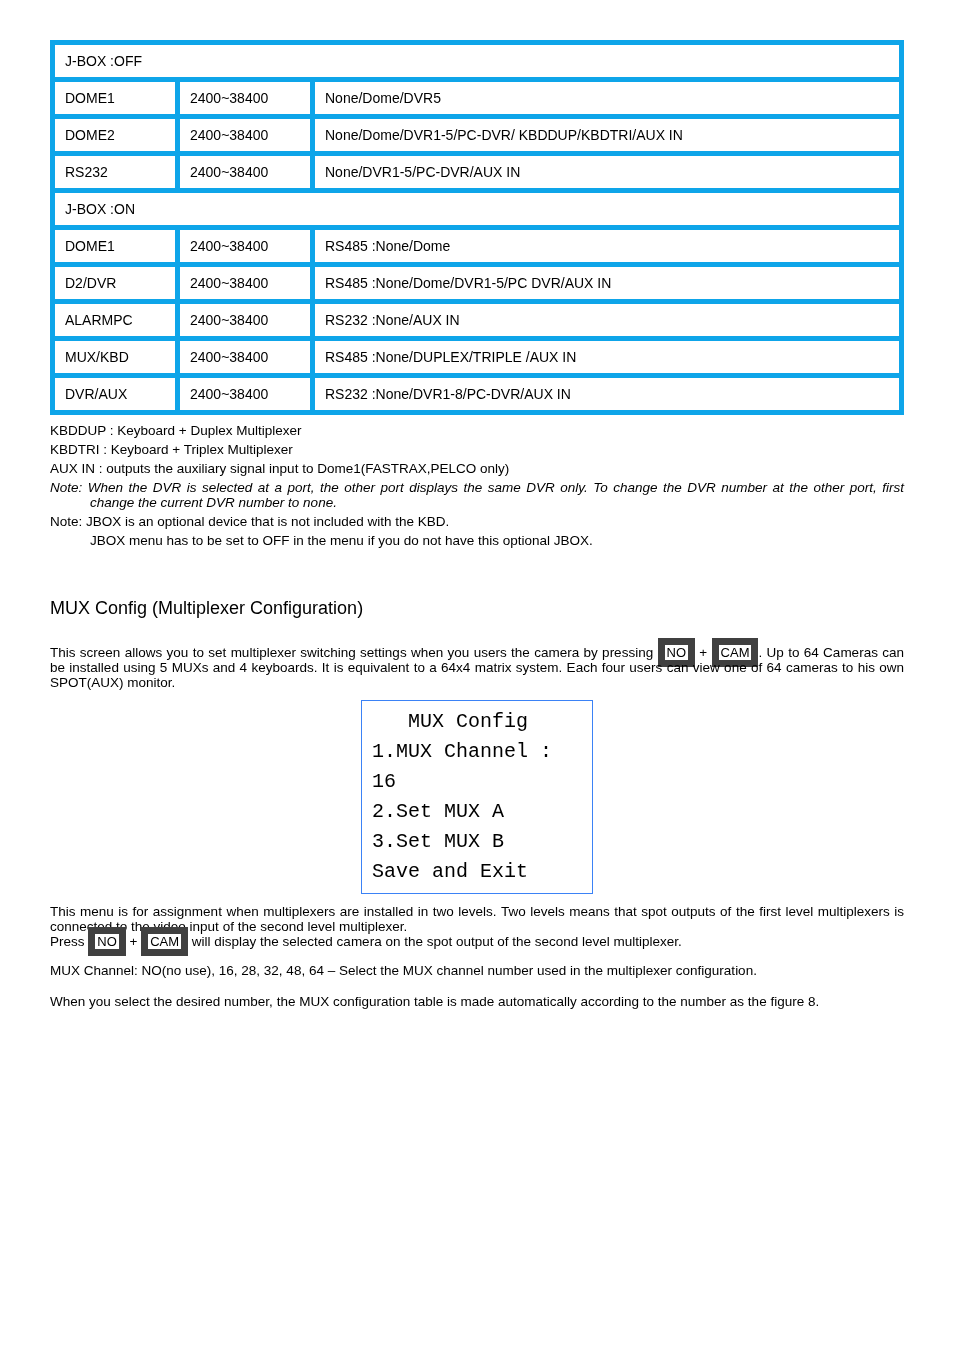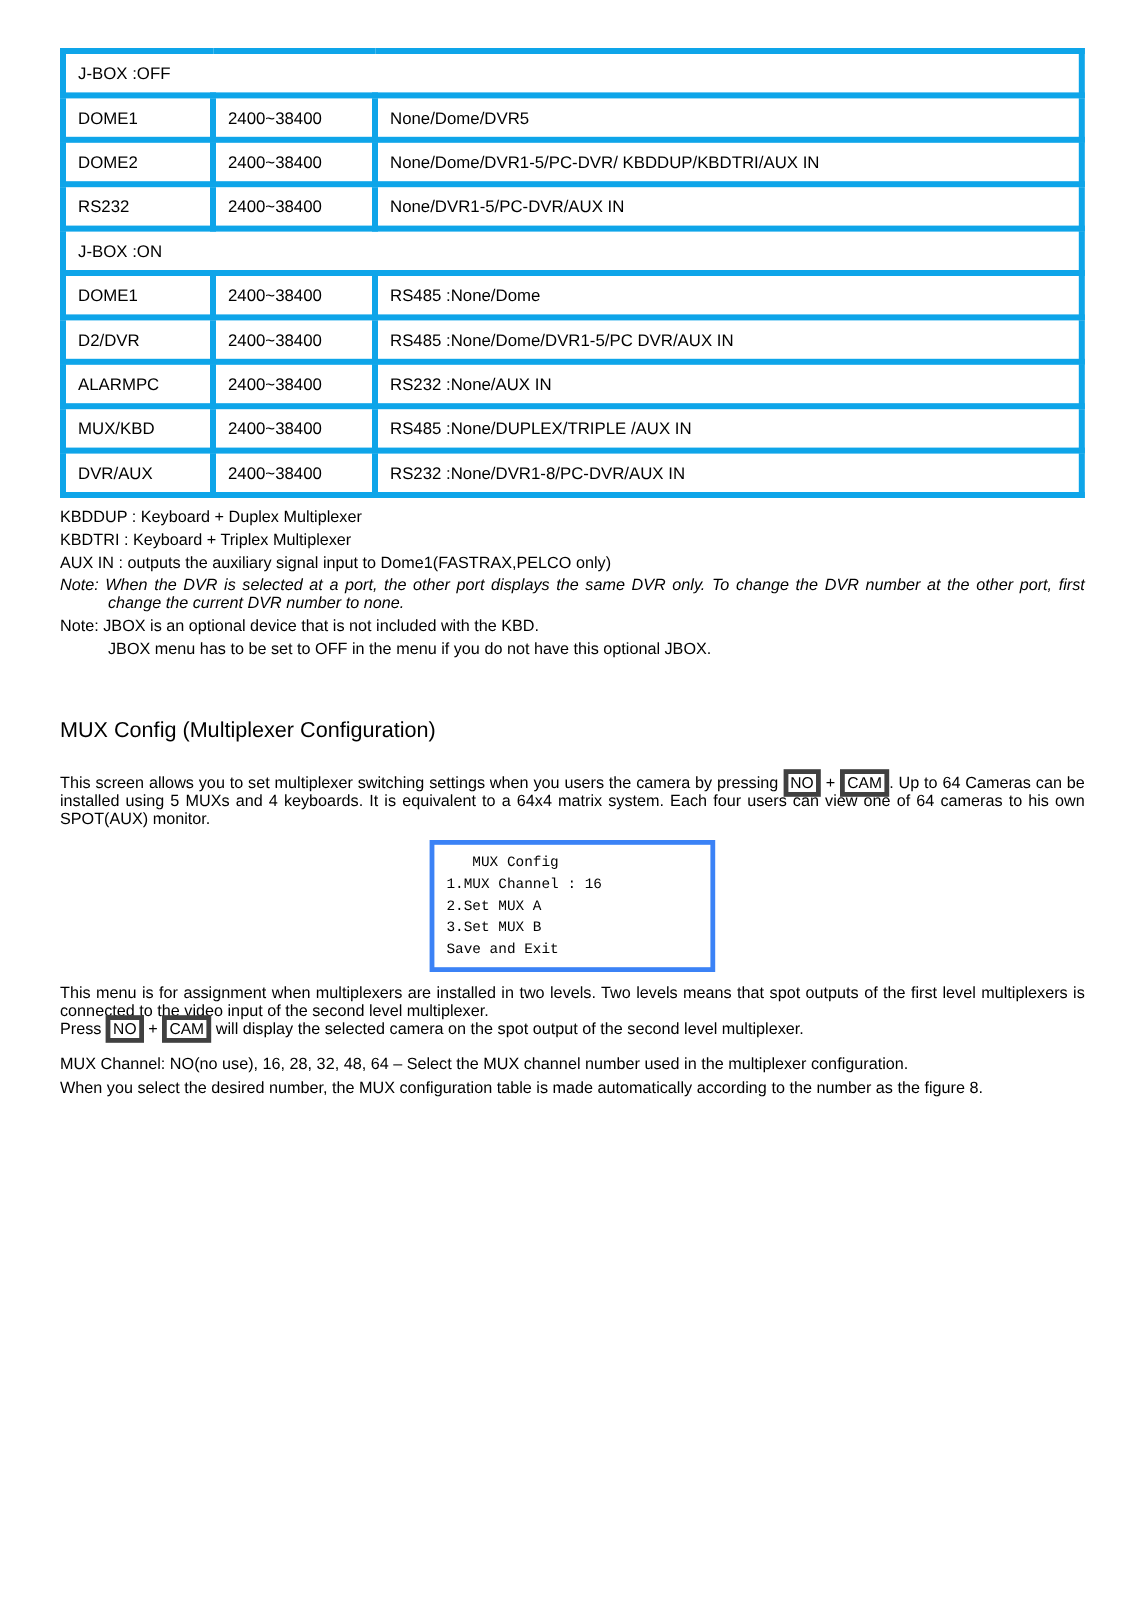--- a/index.html
+++ b/index.html
@@ -37,31 +37,31 @@
   .justify {
     text-align: justify;
   }
   h2.section {
     font-size: 18px;
     font-weight: normal;
     margin-top: 50px;
     margin-bottom: 26px;
   }
   .boxed-key {
-    border: 4px solid #404040;
+    border: 7px solid #404040;
     padding: 0 2px;
     font-size: 13px;
   }
   .config-box {
-    border: 4px solid #3b82f6;
+    border: 1px solid #3b82f6;
     width: 210px;
     margin: 10px auto;
     padding: 6px 10px;
     font-family: "Courier New", monospace;
-    font-size: 12px;
+    font-size: 20px;
     line-height: 1.5;
   }
   .para {
     margin: 6px 0;
     font-size: 13.5px;
     text-align: justify;
   }
 </style>
 </head>
 <body>
@@ -139,13 +139,13 @@
   <div>3.Set MUX B</div>
   <div>Save and Exit</div>
 </div>
 
 <p class="para" style="margin-bottom:0;">This menu is for assignment when multiplexers are installed in two levels. Two levels means that spot outputs of the first level multiplexers is connected to the video input of the second level multiplexer.</p>
 <p class="para" style="margin-top:0;">
   <span>Press </span><span class="boxed-key">NO</span><span> + </span><span class="boxed-key">CAM</span><span> will display the selected camera on the spot output of the second level multiplexer.</span>
 </p>
 
 <p class="para" style="margin-top:14px; margin-bottom:0;">MUX Channel: NO(no use), 16, 28, 32, 48, 64 – Select the MUX channel number used in the multiplexer configuration.</p>
-<p class="para" style="margin-top:5px;">When you select the desired number, the MUX configuration table is made automatically according to the number as the figure 8.</p>
+<p class="para" style="margin-top:16px;">When you select the desired number, the MUX configuration table is made automatically according to the number as the figure 8.</p>
 
 </body></html>

